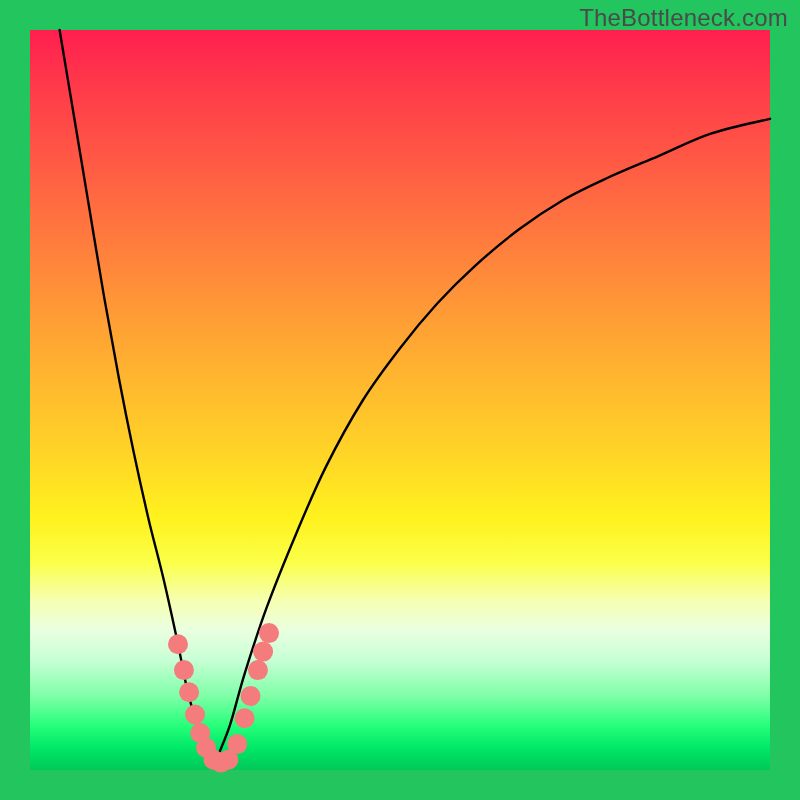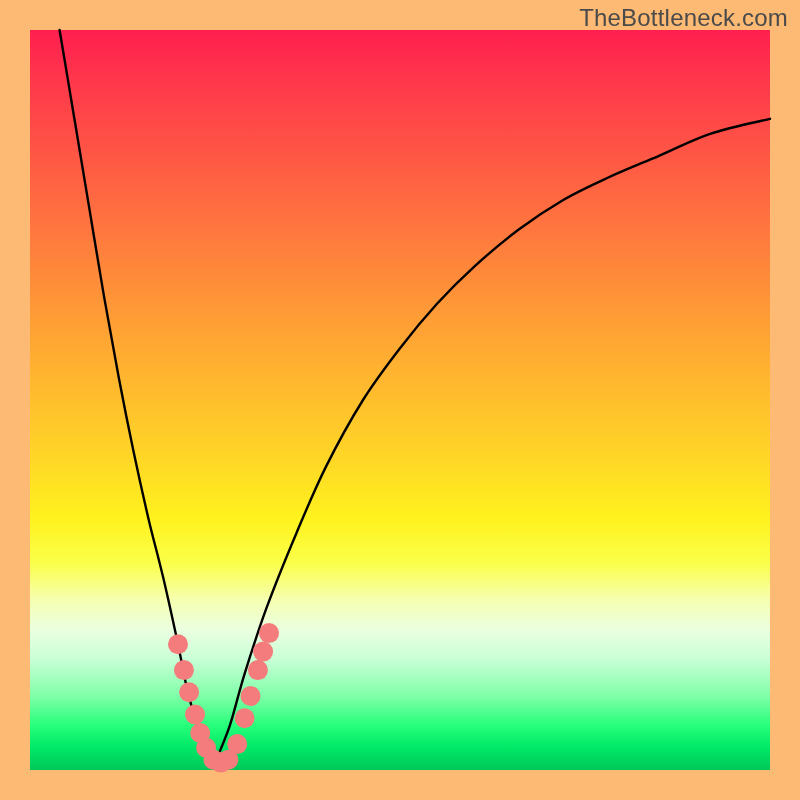--- a/index.html
+++ b/index.html
@@ -10,21 +10,21 @@
     background: #000;
     overflow: hidden;
     font-family: Arial, Helvetica, sans-serif;
   }
   .frame {
     position: absolute;
     left: 0;
     top: 0;
     width: 800px;
     height: 800px;
-    background: #fdba74;
+    background: #22c55e;
   }
   .plot {
     position: absolute;
     left: 30px;
     top: 30px;
     width: 740px;
     height: 740px;
     background: linear-gradient(to bottom,
       #ff1f4f 0%,
       #ff3b4a 8%,

